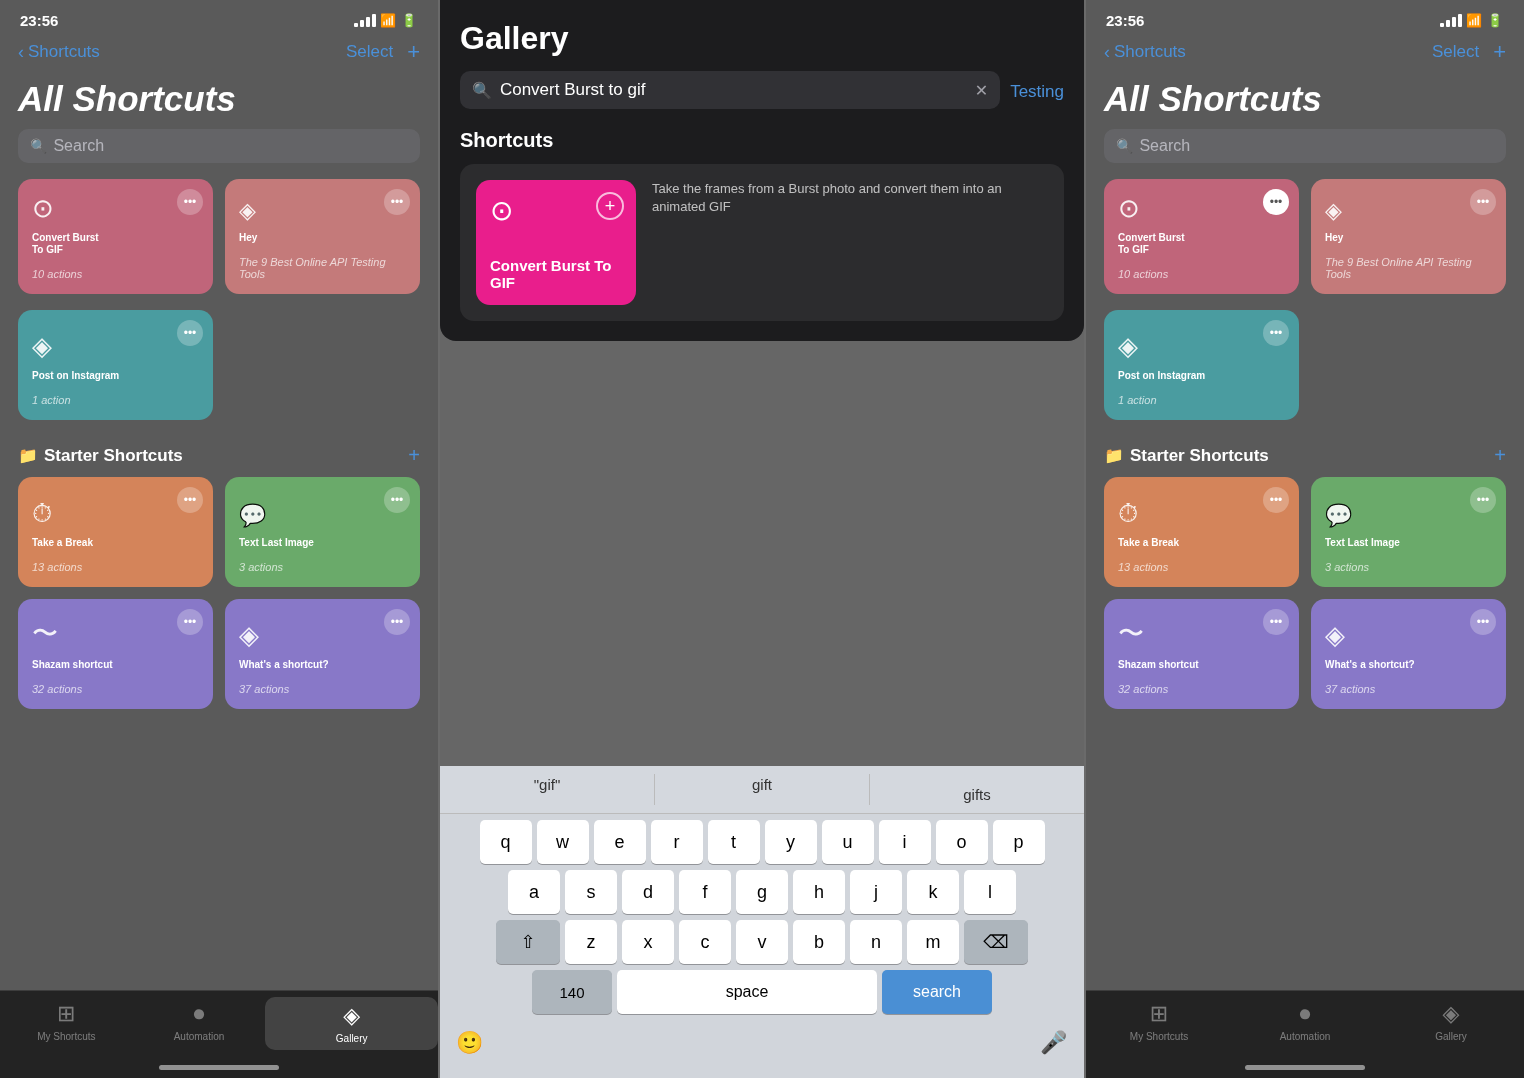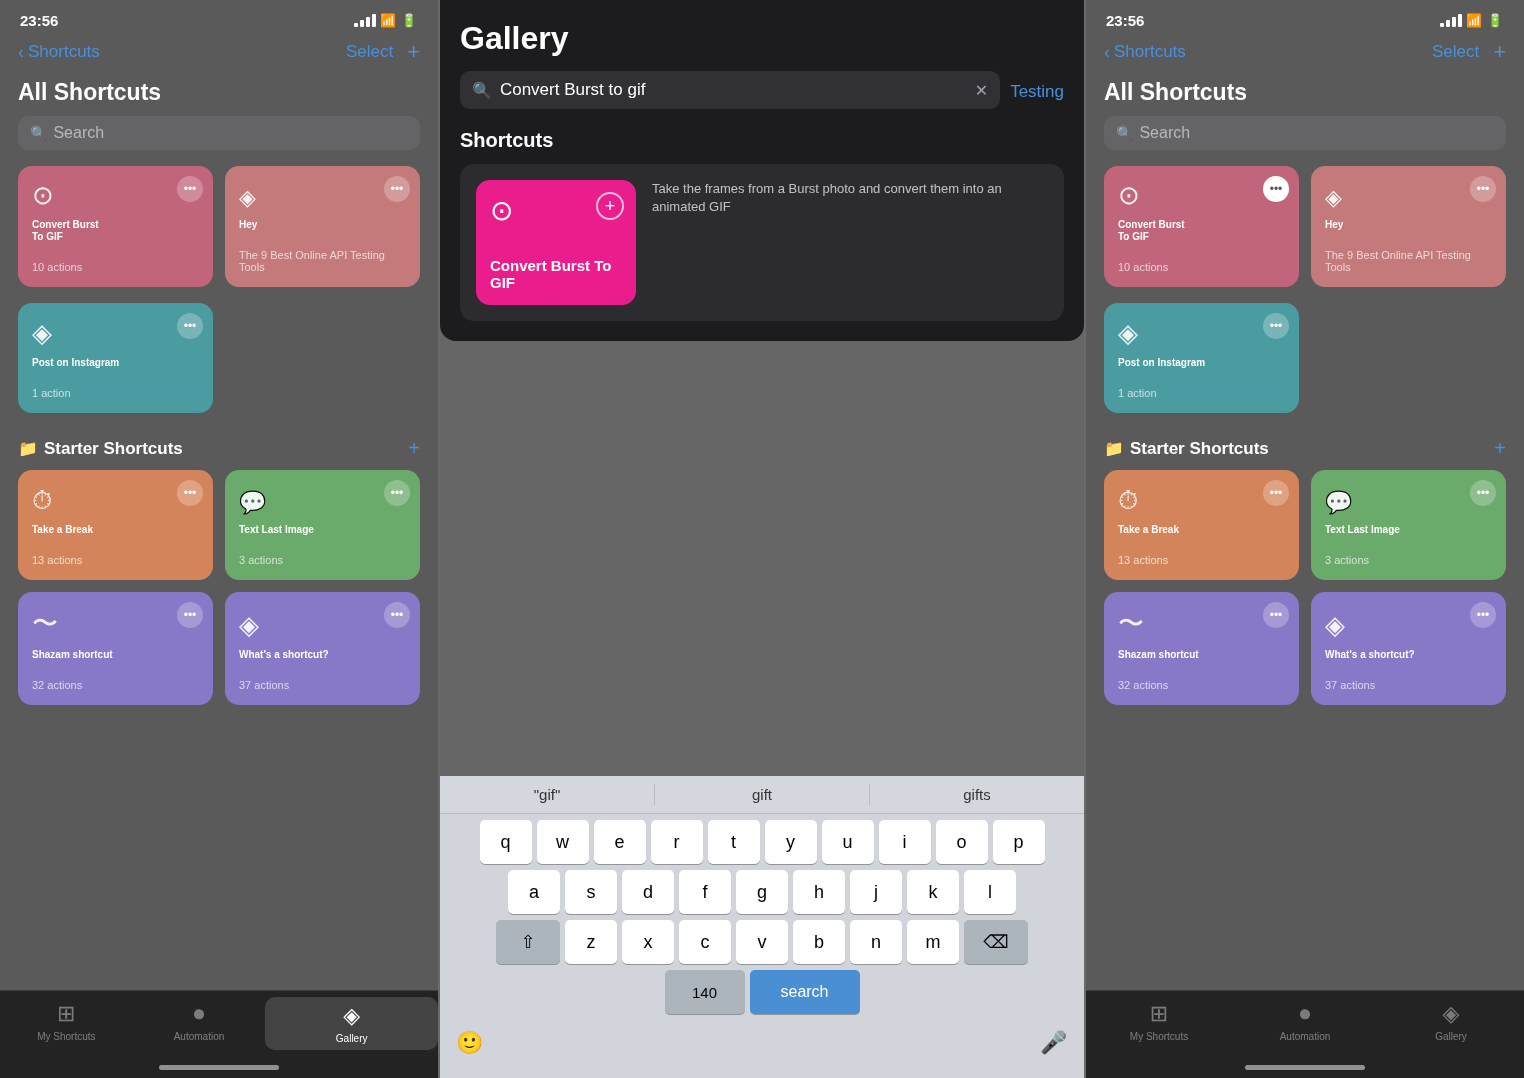--- a/index.html
+++ b/index.html
@@ -48,24 +48,25 @@
     .nav-back {
       display: flex; align-items: center; gap: 4px;
       color: #4a90d9; font-size: 17px;
     }
     .nav-actions { display: flex; gap: 14px; align-items: center; }
     .nav-select { color: #4a90d9; font-size: 17px; }
     .nav-plus { color: #4a90d9; font-size: 22px; font-weight: 300; }
 
     
     .page-title {
-      font-size: 23px;
+      font-size: 35px;
       font-weight: 700;
       color: #fff;
       padding: 4px 18px 10px;
+      font-style: italic;
     }
 
     
     .search-bar {
       margin: 0 18px 16px;
       background: rgba(120,120,128,0.36);
       border-radius: 10px;
       padding: 8px 12px;
       display: flex;
       align-items: center;
@@ -116,21 +117,22 @@
     }
     .card-title {
       font-size: 10px;
       font-weight: 700;
       color: #fff;
       line-height: 1.2;
     }
     .card-subtitle {
       font-size: 11px;
       color: rgba(255,255,255,0.7);
-      margin-top: 18px;
+      margin-top: 12px;
+      font-style: italic;
     }
 
     
     .section-header {
       display: flex;
       justify-content: space-between;
       align-items: center;
       padding: 8px 18px 10px;
     }
     .section-title-wrap { display: flex; align-items: center; gap: 6px; }
@@ -312,21 +314,21 @@
       padding: 8px 0;
     }
     .autocomplete-item {
       flex: 1;
       text-align: center;
       font-size: 15px;
       color: #333;
       border-right: 1px solid #bbb;
       padding: 2px 0;
     }
-    .autocomplete-item:last-child { border-right: none; }
+    .autocomplete-item:last-child { border-right: none; margin-top: 10px; }
     .autocomplete-item.quoted { color: #333; }
 
     .key-row {
       display: flex;
       justify-content: center;
       gap: 5px;
       padding: 6px 4px 0;
     }
     .key {
       background: #fff;
@@ -542,20 +544,21 @@
       <div class="key">c</div>
       <div class="key">v</div>
       <div class="key">b</div>
       <div class="key">n</div>
       <div class="key">m</div>
       <div class="key gray" style="min-width:64px;">⌫</div>
     </div>
 
     <div class="key-row" style="padding-bottom:8px;">
       <div class="key gray small" style="min-width:80px; font-size:15px;">140</div>
+      <div class="key space">space</div>
       <div class="key blue">search</div>
     </div>
 
     <div class="bottom-bar">
       <span class="bottom-key">🙂</span>
       <span class="bottom-key">🎤</span>
     </div>
     <div style="height:10px; background:#d1d5db;"></div>
   </div>
 </div>

